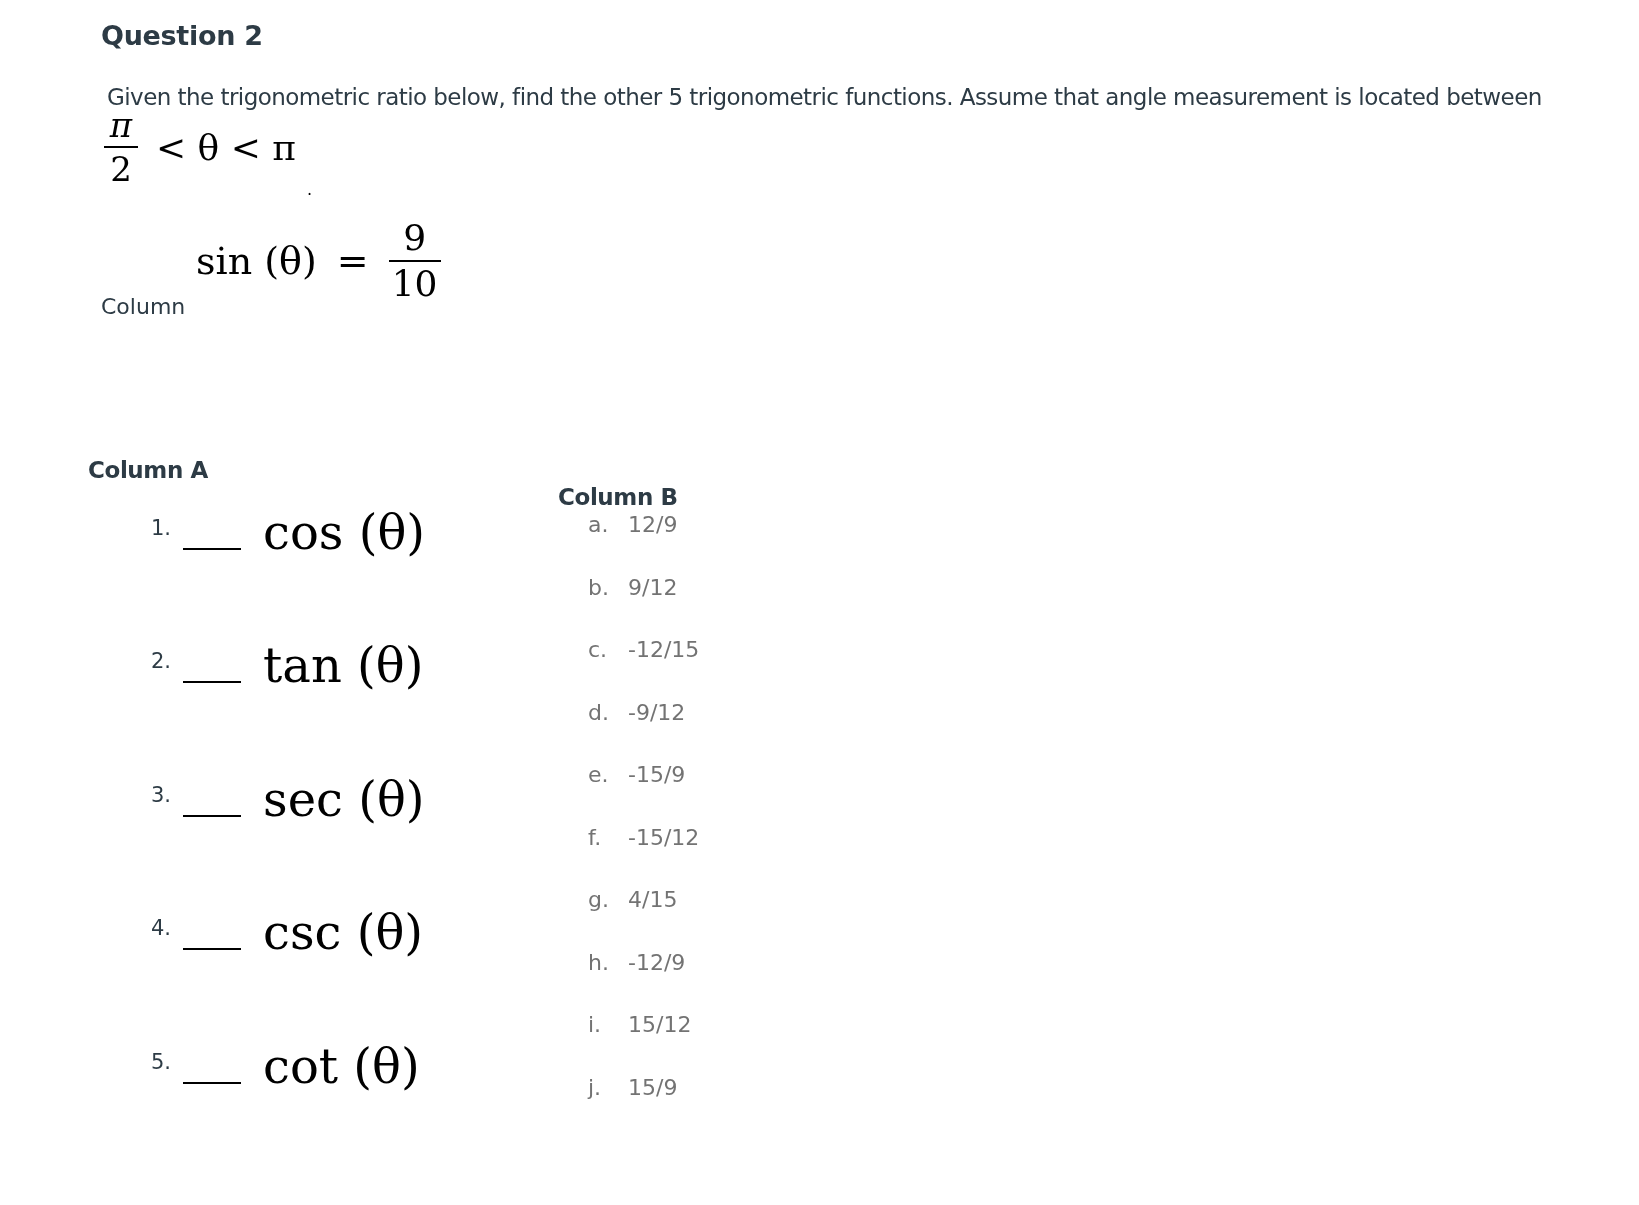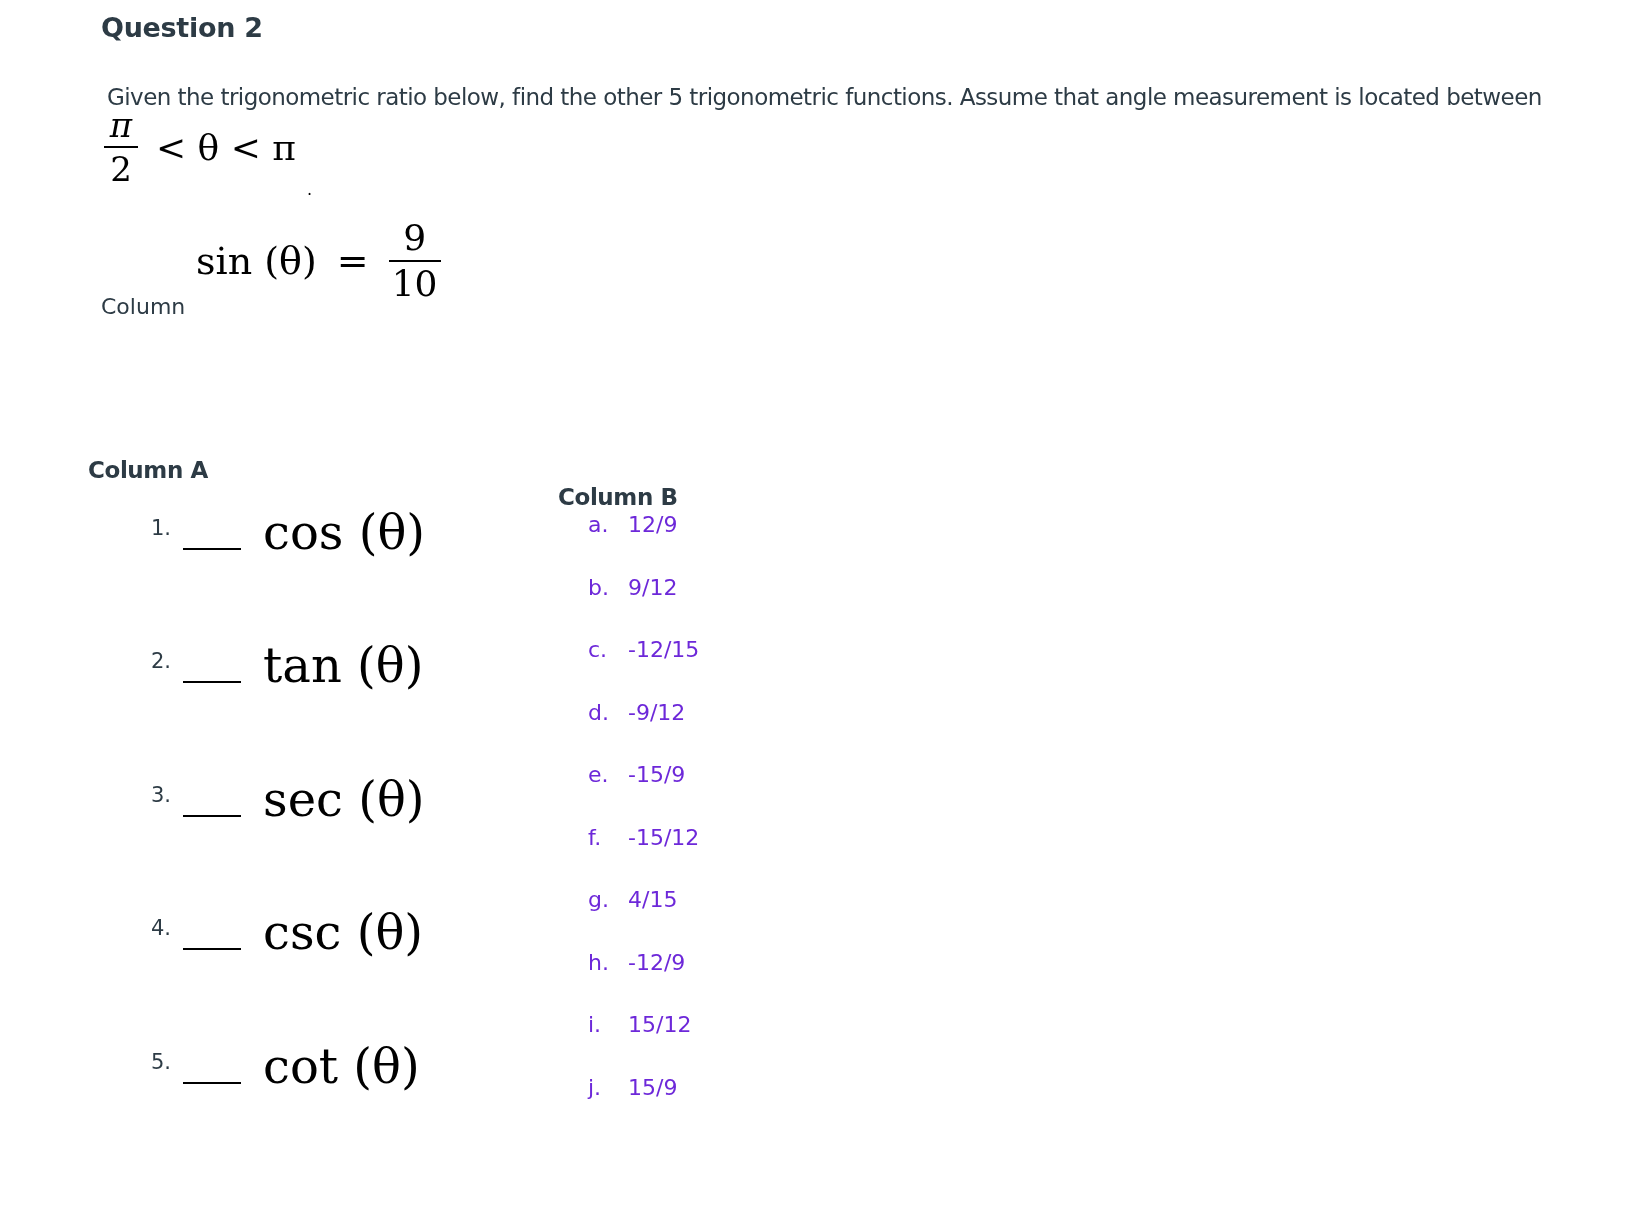--- a/index.html
+++ b/index.html
@@ -3,21 +3,21 @@
   <meta charset="utf-8">
   <style>
     html, body { margin: 0; padding: 0; background: #ffffff; }
     body {
       width: 1639px; height: 1205px; position: relative; overflow: hidden;
       font-family: "Liberation Sans", "DejaVu Sans", sans-serif;
       color: #2d3b45;
     }
     .abs { position: absolute; }
     .title {
-      left: 101px; top: 12px; font-size: 27px; font-weight: bold; color: #2d3b45;
+      left: 101px; top: 20px; font-size: 27px; font-weight: bold; color: #2d3b45;
       font-family: "DejaVu Sans", sans-serif; letter-spacing: -0.3px;
     }
     .prompt {
       left: 101px; top: 84px; font-size: 23px; color: #2d3b45; white-space: nowrap;
       font-family: "DejaVu Sans", sans-serif; letter-spacing: -0.55px; margin-left: 6px;
     }
     .math { font-family: "DejaVu Serif", "Liberation Serif", serif; color: #000; }
     .frac { display: inline-block; text-align: center; vertical-align: middle; }
     .frac .num, .frac .den { display: block; line-height: 1; }
     .frac .bar { display: block; border-top: 2px solid #000; margin: 4px 0; }
@@ -33,21 +33,21 @@
     .col-head {
       font-size: 23px; font-weight: bold; color: #2d3b45;
       font-family: "DejaVu Sans", sans-serif; letter-spacing: -0.4px;
     }
     .colA-head { left: 88px; top: 457px; }
     .colB-head { left: 558px; top: 484px; }
     .a-item { left: 0; width: 520px; height: 60px; }
     .a-num { position: absolute; left: 151px; top: 6px; font-size: 21px; font-family: "DejaVu Sans", sans-serif; color: #2d3b45; }
     .a-blank { position: absolute; left: 183px; top: 38px; width: 58px; border-top: 2px solid #000; }
     .a-expr { position: absolute; left: 263px; top: -6px; font-size: 48px; }
-    .b-item { left: 588px; font-size: 22px; font-family: "DejaVu Sans", sans-serif; color: #6d28d9; white-space: nowrap; }
+    .b-item { left: 588px; font-size: 22px; font-family: "DejaVu Sans", sans-serif; color: #737373; white-space: nowrap; }
     .b-letter { display: inline-block; width: 40px; }
   </style>
 </head>
 <body>
 
 <div class="abs title">Question 2</div>
 
 <div class="abs prompt">Given the trigonometric ratio below, find the other 5 trigonometric functions. Assume that angle measurement is located between</div>
 
 <div class="abs range math">

